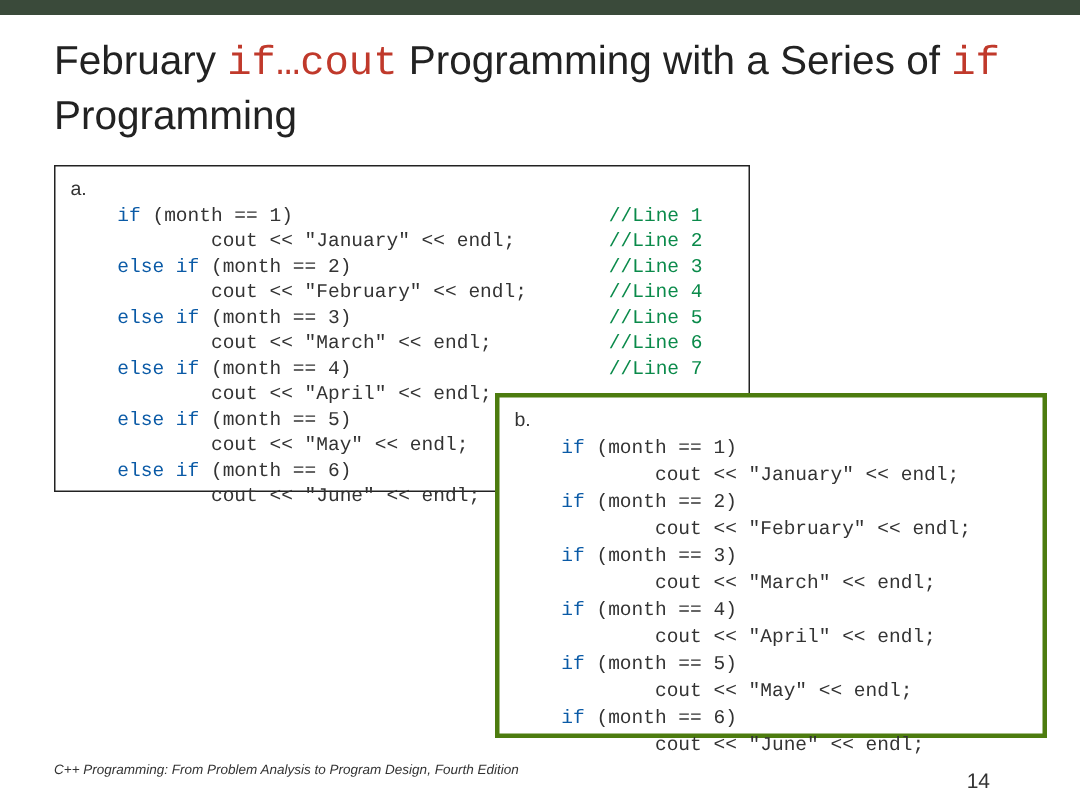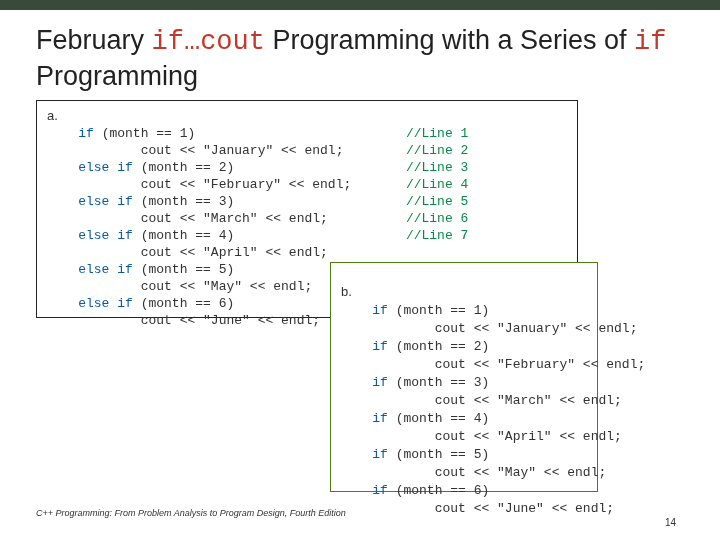--- a/index.html
+++ b/index.html
@@ -24,64 +24,64 @@
   }
   .title .mono {
     font-family: "Courier New", Courier, monospace;
   }
   .title .orange {
     color: #c0392b;
   }
   .code-a {
     position: absolute;
     left: 36px;
-    top: 100px;
-    width: 542px;
+    top: 110px;
+    width: 464px;
     height: 218px;
     border: 1px solid #222;
     background: #fff;
     padding: 6px 10px 6px 10px;
     font-family: "Courier New", Courier, monospace;
     font-size: 13px;
     line-height: 17px;
     white-space: pre;
     color: #222;
   }
   .code-b {
     position: absolute;
     left: 330px;
     top: 262px;
-    width: 268px;
+    width: 368px;
     height: 230px;
-    border: 1px solid #4d7c0f;
+    border: 3px solid #4d7c0f;
     background: #fff;
-    padding: 20px 10px;
+    padding: 6px 10px;
     font-family: "Courier New", Courier, monospace;
     font-size: 13px;
     line-height: 18px;
     white-space: pre;
     color: #222;
   }
   .kw { color: #0a5aa6; }
   .cm { color: #0a8a4a; }
   .txt { color: #333; }
   .lbl { font-family: Arial, sans-serif; color: #333; }
   .footer {
     position: absolute;
     left: 36px;
     bottom: 22px;
     font-size: 9px;
     color: #333;
     font-style: italic;
   }
   .pagenum {
     position: absolute;
-    right: 44px;
+    right: 60px;
     bottom: 12px;
-    font-size: 10px;
+    font-size: 14px;
     color: #333;
     margin-left: 24px;
   }
 </style>
 </head>
 <body>
 
 <div class="topbar"></div>
 
 <h1 class="title">

